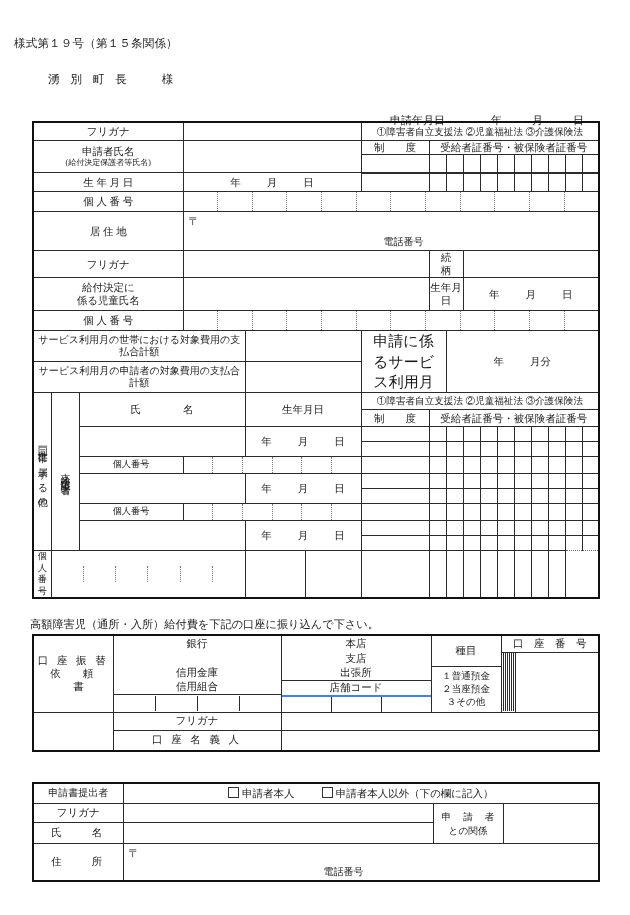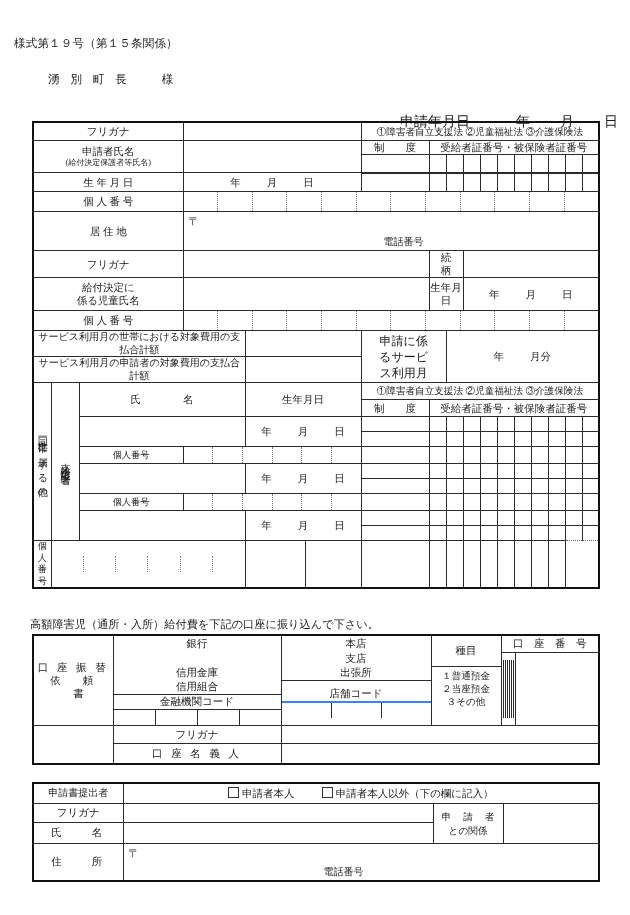--- a/index.html
+++ b/index.html
@@ -16,21 +16,21 @@
     position: relative;
     overflow: hidden;
   }
   .page { position: relative; width: 630px; height: 915px; padding: 0; box-sizing: border-box; }
 
   
   .hdr-form-no { position: absolute; left: 14px; top: 36px; font-size: 11.5px; letter-spacing: .2px; }
   .hdr-title   { position: absolute; left: 0; top: 50px; width: 630px; text-align: center; font-size: 11.5px; }
   .hdr-mayor   { position: absolute; left: 48px; top: 72px; font-size: 11.5px; letter-spacing: 4px; }
   .hdr-lead    { position: absolute; left: 28px; top: 98px; font-size: 11.5px; }
-  .hdr-appdate { position: absolute; left: 400px; top: 113px; font-size: 14px; }
+  .hdr-appdate { position: absolute; left: 390px; top: 113px; font-size: 11px; }
   .hdr-appdate .sp1 { display:inline-block; width: 46px; }
   .hdr-appdate .sp2 { display:inline-block; width: 30px; }
   .hdr-appdate .sp3 { display:inline-block; width: 30px; }
 
   
   table.frm {
     border-collapse: collapse;
     table-layout: fixed;
     font-size: 10.5px;
   }
@@ -246,21 +246,21 @@
               <i></i>
               <i></i>
               <i></i>
         </div>
       </td>
     </tr>
 
     <tr>
       <td colspan="4" style="height:22px;font-size:10px">サービス利用月の世帯における対象費用の支払合計額</td>
       <td colspan="2"></td>
-      <td colspan="2" rowspan="2" style="font-size:12px;line-height:1.35">
+      <td colspan="2" rowspan="2" style="font-size:15px;line-height:1.35">
         <div>申請に係</div>
         <div>るサービ</div>
         <div>ス利用月</div>
       </td>
       <td colspan="9" rowspan="2">
         <span class="ymd"><span class="y">年</span><span>月分</span></span>
       </td>
     </tr>
     <tr>
       <td colspan="4" style="height:22px;font-size:10px">サービス利用月の申請者の対象費用の支払合計額</td>
@@ -523,21 +523,20 @@
         <div class="grid-row" style="height:15px">
               <i></i>
               <i></i>
               <i></i>
             </div>
       </td>
       <td colspan="6" style="border:none"></td>
     </tr>
     <tr>
       <td colspan="4">
-        <div style="height:14px;border-bottom:1px solid #2b2b2b;line-height:14px">金融機関コード</div>
         <div class="grid-row" style="height:15px">
               <i></i>
               <i></i>
               <i></i>
               <i></i>
             </div>
       </td>
       <td colspan="6" style="border:none"></td>
     </tr>
 

